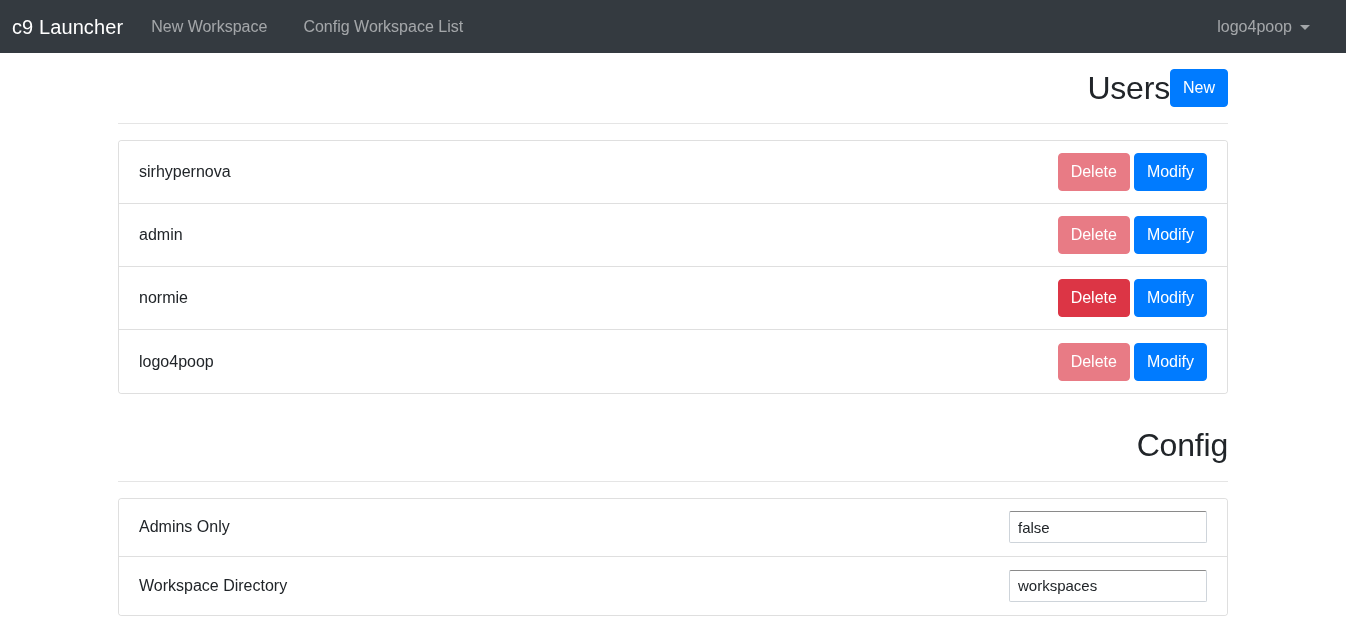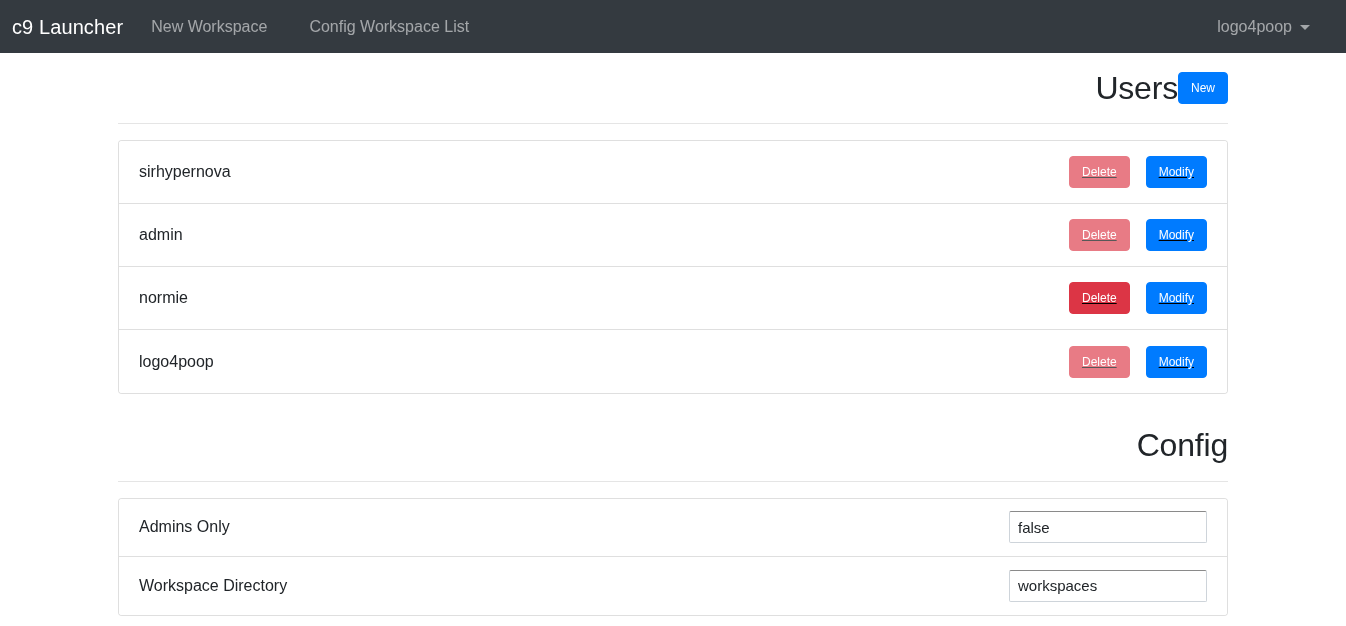--- a/index.html
+++ b/index.html
@@ -27,21 +27,21 @@
     font-size: 20px;
     line-height: 1;
     letter-spacing: .1px;
     white-space: nowrap;
     margin-right: 12px;
     cursor: pointer;
   }
   .nav-links {
     display: flex;
     align-items: flex-start;
-    gap: 10px;
+    gap: 4px;
   }
   .nav-link {
     color: rgba(255,255,255,.55);
     font-size: 16px;
     line-height: 1;
     padding: 8px 16px;
     white-space: nowrap;
     cursor: pointer;
   }
   .navbar-spacer { flex: 1 1 auto; }
@@ -81,21 +81,21 @@
   h1.page-title {
     font-size: 32px;
     font-weight: 500;
     color: #212529;
     margin: 0;
     line-height: 1.2;
     letter-spacing: -.2px;
   }
   .btn {
     font-family: "Liberation Sans", sans-serif;
-    font-size: 12px;
+    font-size: 16px;
     line-height: 1.5;
     border: 1px solid transparent;
     border-radius: 4px;
     padding: 6px 12px;
     cursor: pointer;
     color: #fff;
     display: inline-block;
     white-space: nowrap;
   }
   .btn-primary { background: #007bff; border-color: #007bff; }
@@ -124,21 +124,21 @@
     border-bottom: 1px solid rgba(0,0,0,.125);
     min-height: 63px;
     background: #fff;
   }
   .list-group-item:last-child { border-bottom: none; }
   .item-label {
     font-size: 16px;
     color: #212529;
     line-height: 1.5;
   }
-  .item-actions { display: flex; gap: 16px; text-decoration: underline; }
+  .item-actions { display: flex; gap: 4px; }
 
   
   .config-row {
     display: flex;
     align-items: center;
     justify-content: space-between;
     padding: 12px 20px;
     border-bottom: 1px solid rgba(0,0,0,.125);
     min-height: 58px;
     background: #fff;

